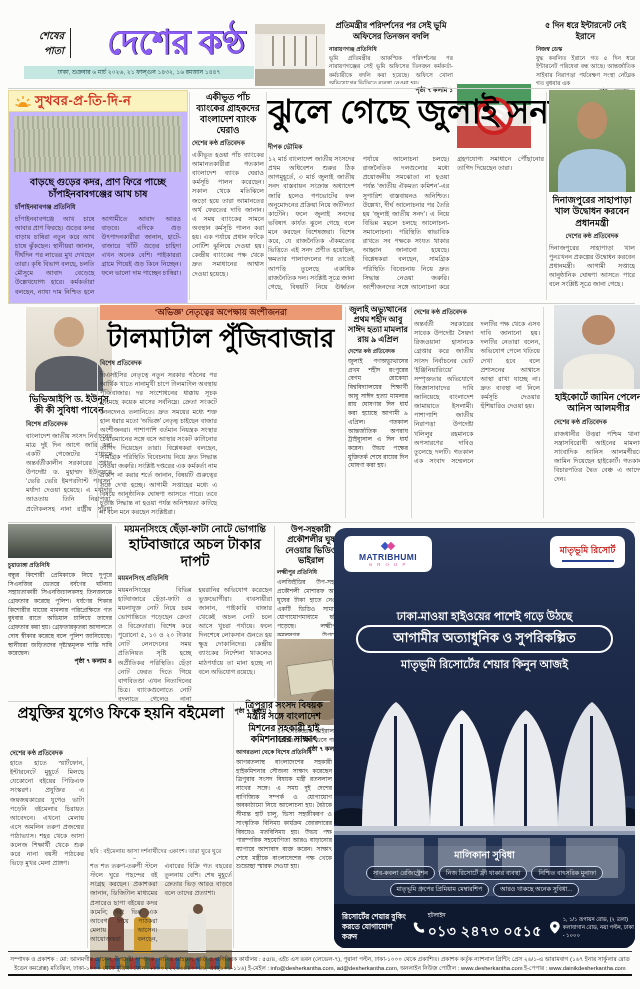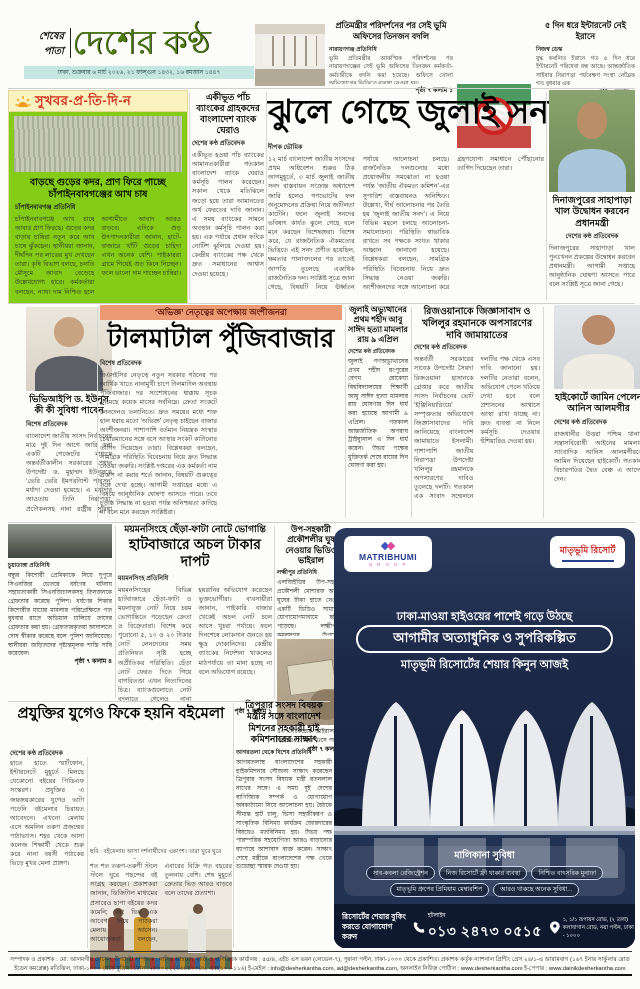--- a/index.html
+++ b/index.html
@@ -9,21 +9,21 @@
   
   .hl{margin:0;color:#000;font-weight:800;text-align:center;line-height:1.25;}
   .by{font-size:6.3px;font-weight:700;color:#222;margin:2px 0 1px 0;}
   .bd{font-size:6.3px;line-height:1.45;text-align:justify;color:#2a2a2a;overflow:hidden;column-fill:auto;}
   .pr{font-size:6.2px;font-weight:800;text-align:right;color:#000;margin-top:1px;}
   .cap{font-size:5.9px;color:#333;}
   .vr{background:#d8d8d4;width:1px;}
   .hr{background:#cfcfcb;height:1px;}
   
   .m-label{font-size:10px;font-weight:700;text-align:right;padding-right:6px;border-right:1.5px solid #222;line-height:1.5;color:#111;}
-  .m-logo{font-size:34px;font-weight:400;color:#4d7c0f;letter-spacing:-0.5px;white-space:nowrap;text-shadow:0.6px 0 #000;}
+  .m-logo{font-size:34px;font-weight:700;color:#8b5cf6;letter-spacing:-0.5px;white-space:nowrap;text-shadow:0.6px 0 #000;padding-left:35px;}
   .m-datebar{background:#c5e7e2;font-size:6px;line-height:13px;text-align:center;color:#0a3b3b;white-space:nowrap;overflow:hidden;}
   .b-head{font-size:8.2px;font-weight:800;line-height:1.3;text-align:center;color:#000;}
   .b-by{font-size:5.8px;font-weight:700;margin-top:2px;}
   .b-bd{font-size:5.8px;line-height:1.4;text-align:justify;color:#2a2a2a;overflow:hidden;}
   
   .photo{position:relative;overflow:hidden;background:#ccc;}
   .portrait::before{content:"";position:absolute;width:36%;height:36%;border-radius:50%;background:var(--skin,#c89d7c);top:12%;left:32%;}
   .portrait::after{content:"";position:absolute;width:80%;height:46%;border-radius:46% 46% 0 0;background:var(--shirt,#8a9aa8);bottom:-4%;left:10%;}
   .ph-land{background:linear-gradient(180deg,#d9d2c6 0 16%,#efece6 16% 72%,#b4aa99 72% 100%);}
   .ph-land::before{content:"";position:absolute;left:12%;top:20%;width:76%;height:48%;
@@ -33,21 +33,21 @@
   .ph-cng{background:linear-gradient(180deg,#8f958b,#565c52 70%,#3e4440);}
   .ph-money{background:linear-gradient(160deg,#c0b29a,#a3937c);}
   .ph-money::before{content:"";position:absolute;left:16%;top:26%;width:66%;height:34%;background:#ded7c0;border:1px solid #8f8672;transform:rotate(-8deg);}
   .ph-money::after{content:"";position:absolute;right:4%;bottom:6%;width:48%;height:36%;border-radius:50%;background:#837258;opacity:.75;}
   .ph-fair{background:linear-gradient(180deg,#efeae1 0 55%,#ddd5c6 55% 78%,#9d8e76 78% 100%);}
   .person{position:absolute;border-radius:4px 4px 0 0;}
   .person::before{content:"";position:absolute;top:-9px;left:30%;width:10px;height:10px;border-radius:50%;background:#6b5240;}
   .books{position:absolute;left:0;right:0;bottom:0;height:12%;
      background:repeating-linear-gradient(90deg,#a03a34 0 5px,#35618e 5px 10px,#b8862a 10px 15px,#4e6b4e 15px 20px);}
   
-  .sk-box{border:1px solid #e3d79a;background:#84cc16;}
+  .sk-box{border:1px solid #e3d79a;background:#c4b5fd;}
   .sk-head{height:20px;background:#fbf3bf;display:flex;align-items:center;gap:4px;padding:0 6px;border-bottom:1px solid #e3d79a;}
   .sk-title{font-size:13px;font-weight:900;color:#d02f1d;letter-spacing:.5px;white-space:nowrap;}
   .kicker{background:#ec9a74;color:#5d150a;font-weight:800;font-size:8.4px;text-align:center;line-height:15px;height:15px;overflow:hidden;white-space:nowrap;}
   
   .ad{background:linear-gradient(180deg,#2a3a5e 0%,#1d2a49 30%,#141f39 100%);border-radius:12px;overflow:hidden;}
   .ad-logo{position:absolute;background:#fff;border-radius:7px;display:flex;flex-direction:column;align-items:center;justify-content:center;}
   .ad-line{position:absolute;left:0;width:100%;text-align:center;color:#fff;font-weight:700;white-space:nowrap;overflow:hidden;}
   .ad-box{position:absolute;border:2px solid #fff;border-radius:14px;text-align:center;color:#fff;font-weight:800;}
   .pillrow{display:flex;justify-content:center;gap:4px;margin-top:3px;}
   .pill{border:1px solid #cdd7ef;border-radius:9px;background:rgba(8,16,34,.55);color:#eef2fb;font-size:6.2px;line-height:1.1;padding:2.5px 6px;white-space:nowrap;}
@@ -145,21 +145,20 @@
     <div class="bd" style="height:146px;column-count:2;column-gap:8px;">বিএসইসির নেতৃত্বে নতুন সরকার গঠনের পর আর্থিক খাতে নানামুখী চাপে টালমাটাল অবস্থায় পুঁজিবাজার। দর সংশোধনের ধাক্কায় সূচক নেমেছে কয়েক মাসের সর্বনিম্নে। ক্রেতা সংকটে লেনদেনও তলানিতে। দ্রুত সময়ের মধ্যে শক্ত হাল ধরার মতো ‘অভিজ্ঞ’ নেতৃত্ব চাইছেন বাজার অংশীজনরা। পাশাপাশি বর্তমান নিয়ন্ত্রক সংস্থার চেয়ারম্যানের সঙ্গে বসে আস্থার সংকট কাটানোর তাগিদ দিয়েছেন তারা। বিশ্লেষকরা বলছেন, সামগ্রিক পরিস্থিতি বিবেচনায় নিয়ে দ্রুত সিদ্ধান্ত নেওয়া জরুরি। সংশ্লিষ্ট দপ্তরের এক কর্মকর্তা নাম প্রকাশ না করার শর্তে জানান, বিষয়টি গুরুত্বের সঙ্গে দেখা হচ্ছে। আগামী সপ্তাহের মধ্যে এ বিষয়ে আনুষ্ঠানিক ঘোষণা আসতে পারে। তবে চূড়ান্ত সিদ্ধান্ত না হওয়া পর্যন্ত অনিশ্চয়তা কাটছে না বলে মনে করছেন সংশ্লিষ্টরা।</div>
   </div>
 
   <div class="abs" style="left:348px;top:305px;width:60px;height:215px;">
     <h2 class="hl" style="font-size:8px;font-family:Liberation Serif, serif;">জুলাই অভ্যুত্থানের প্রথম শহীদ আবু সাঈদ হত্যা মামলার রায় ৯ এপ্রিল</h2>
     <div class="by" style="font-size:5.6px;">দেশের কণ্ঠ প্রতিবেদক</div>
     <div class="bd" style="height:150px;font-size:6px;">জুলাই গণঅভ্যুত্থানের প্রথম শহীদ রংপুরের বেগম রোকেয়া বিশ্ববিদ্যালয়ের শিক্ষার্থী আবু সাঈদ হত্যা মামলার রায় ঘোষণার দিন ধার্য করা হয়েছে আগামী ৯ এপ্রিল। গতকাল আন্তর্জাতিক অপরাধ ট্রাইব্যুনাল এ দিন ধার্য করেন। উভয় পক্ষের যুক্তিতর্ক শেষে রায়ের দিন ঘোষণা করা হয়।</div>
   </div>
 
   <div class="abs" style="left:414px;top:305px;width:126px;height:215px;">
-    <h2 class="hl" style="font-size:9.4px;">রিজওয়ানাকে জিজ্ঞাসাবাদ ও খলিলুর রহমানকে অপসারণের দাবি জামায়াতের</h2>
     <div class="by">দেশের কণ্ঠ প্রতিবেদক</div>
     <div class="bd" style="height:150px;column-count:2;column-gap:7px;">অন্তর্বর্তী সরকারের সাবেক উপদেষ্টা সৈয়দা রিজওয়ানা হাসানকে গ্রেপ্তার করে জাতীয় সংসদ নির্বাচনের ভোট ‘ইঞ্জিনিয়ারিংয়ে’ সম্পৃক্ততার অভিযোগে জিজ্ঞাসাবাদের দাবি জানিয়েছে বাংলাদেশ জামায়াতে ইসলামী। পাশাপাশি জাতীয় নিরাপত্তা উপদেষ্টা খলিলুর রহমানকে অপসারণের দাবিও তুলেছে দলটি। গতকাল এক সংবাদ সম্মেলনে দলটির পক্ষ থেকে এসব দাবি জানানো হয়। দলটির নেতারা বলেন, অভিযোগ পেলে খতিয়ে দেখা হবে বলে প্রশাসনের আশ্বাসে আস্থা রাখা যাচ্ছে না। দ্রুত ব্যবস্থা না নিলে কর্মসূচি দেওয়ার হুঁশিয়ারিও দেওয়া হয়।</div>
   </div>
 
   <div class="abs" style="left:546px;top:305px;width:89px;height:215px;margin-left:8px;">
     <div class="photo portrait" style="height:84px;background:linear-gradient(180deg,#e3e6e9,#cfd3d6);--skin:#b98b6b;--shirt:#efece4;"></div>
     <h2 class="hl" style="font-size:9px;margin-top:3px;">হাইকোর্টে জামিন পেলেন আনিস আলমগীর</h2>
     <div class="by">দেশের কণ্ঠ প্রতিবেদক</div>
     <div class="bd" style="height:60px;">রাজধানীর উত্তরা পশ্চিম থানার সন্ত্রাসবিরোধী আইনের মামলায় সাংবাদিক আনিস আলমগীরকে জামিন দিয়েছেন হাইকোর্ট। গতকাল বিচারপতির দ্বৈত বেঞ্চ এ আদেশ দেন।</div>
   </div>

